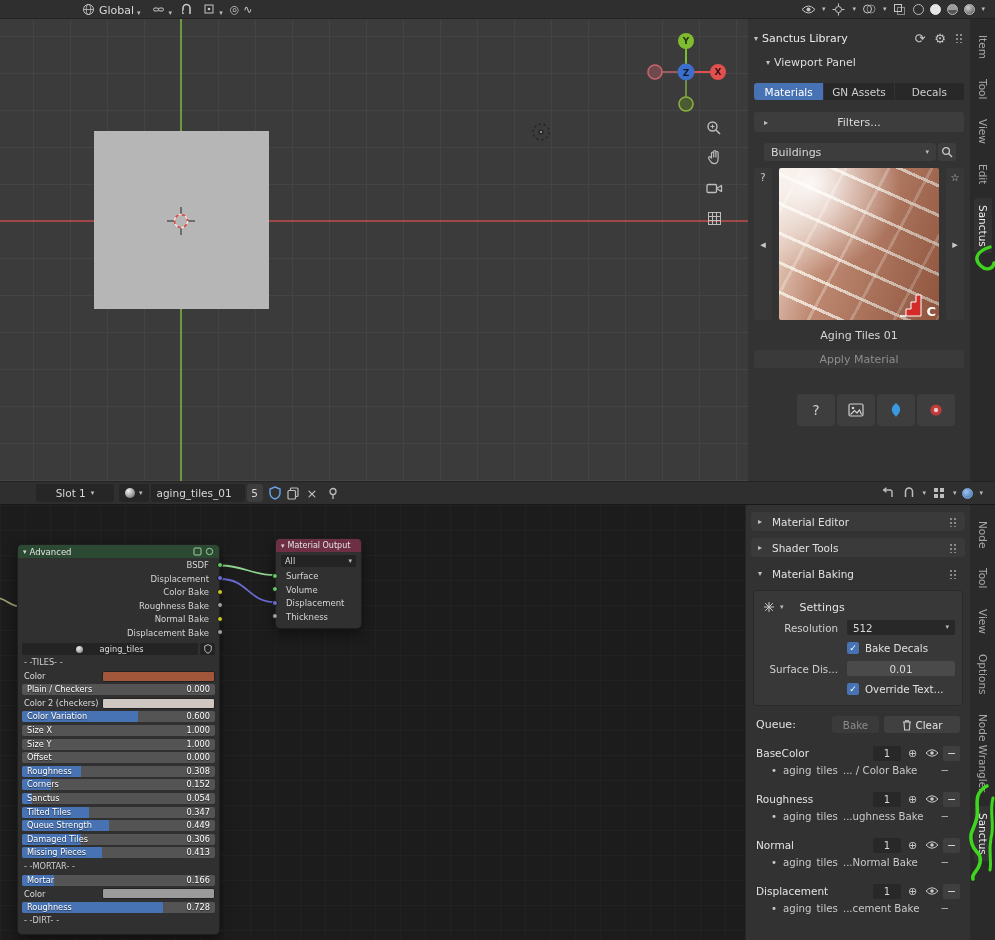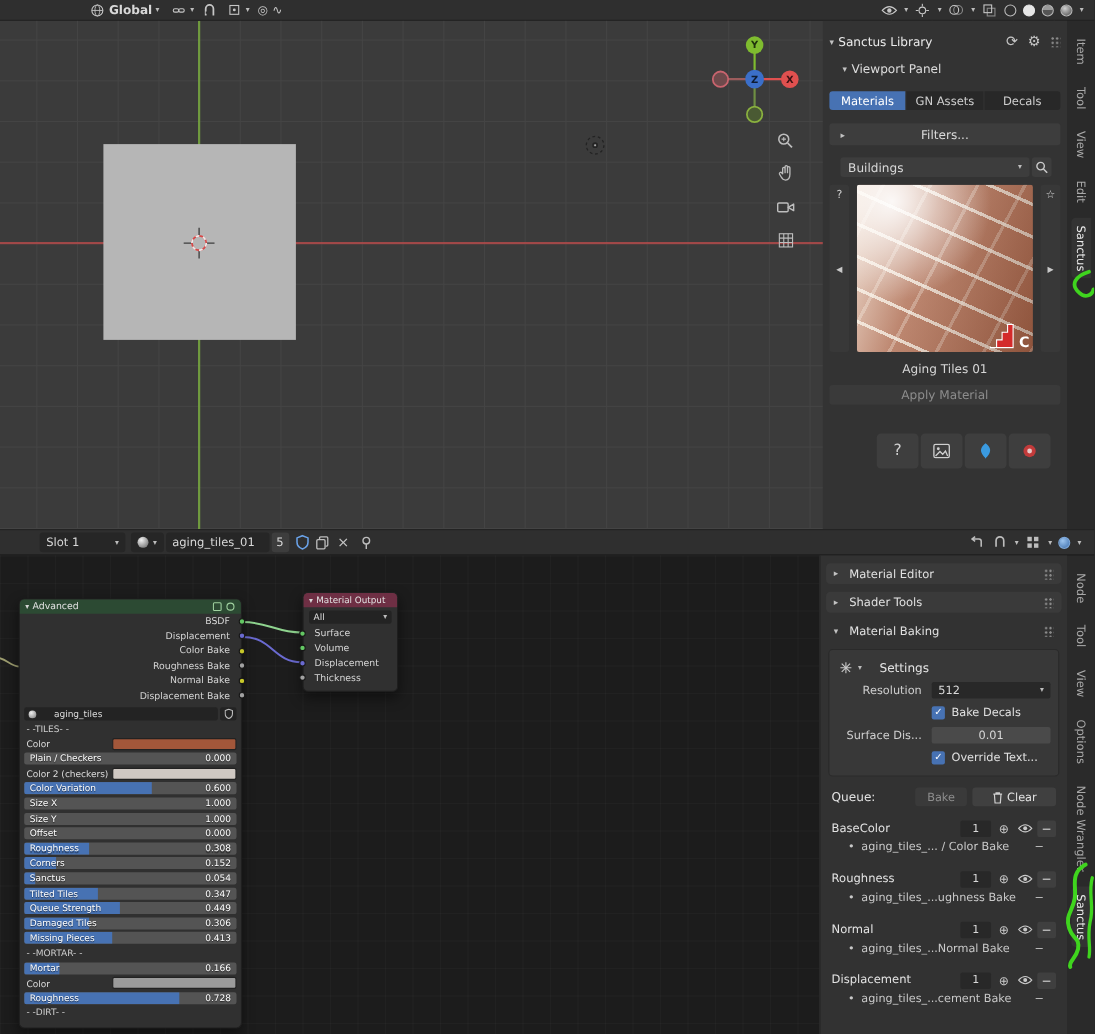--- a/index.html
+++ b/index.html
@@ -5,21 +5,21 @@
   * { margin:0; padding:0; box-sizing:border-box; }
   html,body { width:995px; height:940px; background:#2b2b2b; }
   body { font-family:"DejaVu Sans","Liberation Sans",sans-serif; color:#d8d8d8; font-size:11px; overflow:hidden; }
   .abs { position:absolute; }
   #root { position:relative; width:995px; height:940px; overflow:hidden; background:#2b2b2b; }
 
   
   #top-header { left:0; top:0; width:995px; height:19px; background:#2f2f2f; border-bottom:1px solid #222;
     display:flex; align-items:center; }
   .hgroup { display:flex; align-items:center; gap:4px; }
-  .ddown { display:flex; align-items:center; gap:3px; background:#3a3a3a00; border-radius:3px; padding:0 3px; height:15px;font-weight:bold; }
+  .ddown { display:flex; align-items:flex-end; gap:3px; background:#3a3a3a00; border-radius:3px; padding:0 3px; height:15px; }
   .caret { font-size:7px; color:#bdbdbd; line-height:1; }
   .micon { display:inline-flex; align-items:center; justify-content:center; width:15px; height:15px; color:#c6c6c6; }
   .micon svg { display:block; }
   .glyph { font-size:11px; color:#c6c6c6; line-height:1; }
   .shadeball { width:11px; height:11px; border-radius:50%; border:1.5px solid #b9b9b9; display:inline-block; }
   .shadeball.solid { background:#e6e6e6; border-color:#e6e6e6; }
   .shadeball.material { background:linear-gradient(180deg,#9a9a9a 50%,#555 50%); }
   .shadeball.rendered { background:radial-gradient(circle at 35% 30%,#cfcfcf,#4c4c4c); }
 
   
@@ -84,21 +84,21 @@
   #node-advanced .node-head { background:#2c4a33; }
   #node-output { left:275px; top:33px; width:87px; }
   #node-output .node-head { background:#6e2f44; }
   .nchev { font-size:7px; color:#d8d8d8; }
   .out-row { position:relative; height:13.5px; line-height:13.5px; text-align:right; padding-right:10px; font-size:8.5px; color:#d5d5d5; }
   .in-row  { position:relative; height:13.5px; line-height:13.5px; text-align:left; padding-left:10px; font-size:8.5px; color:#d5d5d5; }
   .sockdot { position:absolute; top:50%; margin-top:-4px; width:6px; height:6px; border-radius:50%; border:1px solid #161616; }
   .out-row .sockdot { right:-4px; }
   .in-row .sockdot { left:-4px; }
   .mat-row { display:flex; gap:2px; padding:2px 4px; align-items:center; }
-  .mat-select { flex:1; height:12px; background:#232323; border-radius:2px; display:flex; align-items:center; gap:16px; padding:0 4px; font-size:8.2px; color:#ddd; }
+  .mat-select { flex:1; height:12px; background:#232323; border-radius:2px; display:flex; align-items:center; gap:16px; padding:0 4px; font-size:8.2px; color:#ddd;justify-content:center; }
   .mat-sphere { width:7px; height:7px; border-radius:50%; background:radial-gradient(circle at 35% 30%, #eee, #777); }
   .mini-btn { width:15px; height:12px; background:#232323; border-radius:2px; display:flex; align-items:center; justify-content:center; }
   #adv-props { padding:0 4px 5px; }
   .prow { margin-bottom:2.6px; }
   .sectionlbl { font-size:8.2px; color:#cdcdcd; height:11px; line-height:11px; padding-left:2px; }
   .widget { position:relative; height:11px; background:#545454; border-radius:2px; overflow:hidden; font-size:8.2px; }
   .wfill { position:absolute; left:0; top:0; bottom:0; background:#4772b3; }
   .wl { position:absolute; left:5px; top:0; line-height:11px; color:#fff; text-shadow:0 1px 1px rgba(0,0,0,.6); white-space:nowrap; }
   .wv { position:absolute; right:5px; top:0; line-height:11px; color:#fff; text-shadow:0 1px 1px rgba(0,0,0,.6); }
   .crow { display:flex; align-items:center; height:11px; }
@@ -376,21 +376,21 @@
   <div id="tabs-bottom" class="abs tabstrip">
       <div class="vtab">Node</div>
       <div class="vtab">Tool</div>
       <div class="vtab">View</div>
       <div class="vtab">Options</div>
       <div class="vtab">Node Wrangler</div>
       <div class="vtab active">Sanctus</div>
     </div>
 
   <div id="shader-header" class="abs">
-    <div class="f-box" style="margin-left:36px; width:78px; justify-content:space-between;">
+    <div class="f-box" style="margin-left:36px; width:78px; justify-content:center;">
       <span>Slot 1</span>
       <span class="caret">▾</span>
     </div>
     <div class="f-box" style="margin-left:5px; gap:4px;">
       <span class="sphere-ico"></span>
       <span class="caret">▾</span>
     </div>
     <div class="f-box" style="margin-left:2px; width:94px;">
       <span>aging_tiles_01</span>
     </div>

